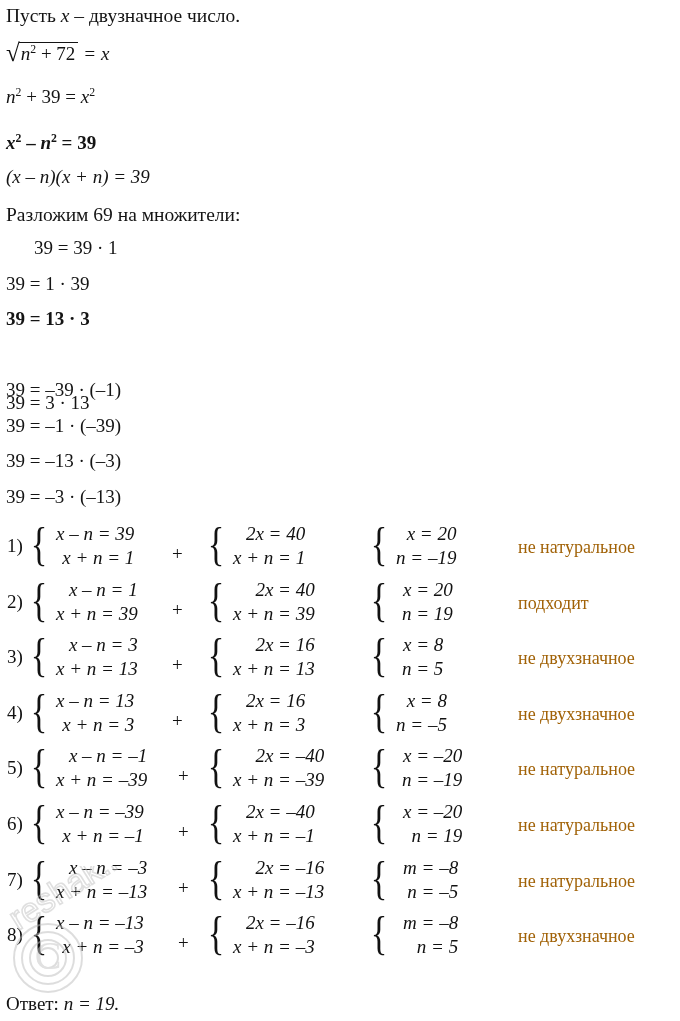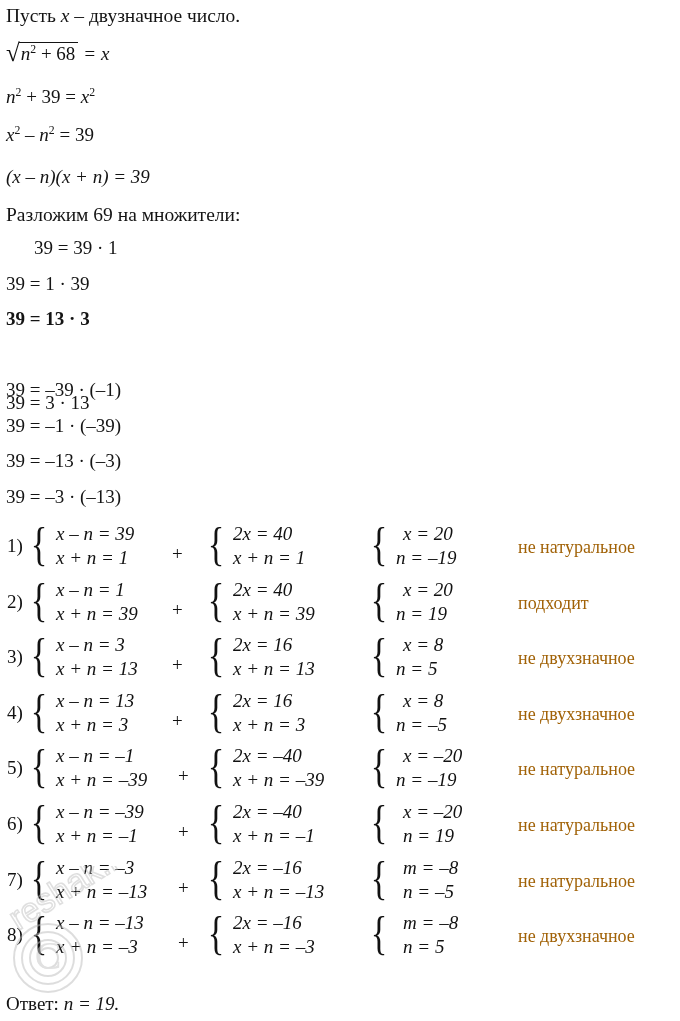--- a/index.html
+++ b/index.html
@@ -103,21 +103,21 @@
   }
   .eqs {
     display: flex;
     flex-direction: column;
     justify-content: center;
     font-size: 19px;
     line-height: 24px;
     white-space: nowrap;
     padding-left: 2px;
   }
-  .eqs .eq { padding: 0 3px; }
+  .eqs .eq { padding: 0 3px; text-align: right; }
   .eqs .eq.ind { padding-left: 10px; }
 
   .plus {
     position: absolute;
     font-size: 19px;
     top: 23px;
   }
 
   .comment {
     position: absolute;
@@ -144,29 +144,29 @@
 <body>
 
 <div class="page">
 
   <div class="line heading" style="left:6px; top:6px;text-align:right;">
     <span>Пусть </span><span class="it">x</span><span> – двузначное число.</span>
   </div>
 
   <div class="sqrt-line">
     <span class="radical">√</span>
-      <span class="radicand"><span class="it">n</span><span class="supn">2</span><span> + 68</span></span>
+      <span class="radicand"><span class="it">n</span><span class="supn">2</span><span> + 72</span></span>
       <span class="sqrt-rest it">= x</span>
   </div>
 
   <div class="line" style="left:6px; top:87px;">
     <span class="it">n</span><span class="supn">2</span><span> + 39 = </span><span class="it">x</span><span class="supn">2</span>
   </div>
 
-  <div class="line" style="left:6px; top:125px;">
+  <div class="line" style="left:6px; top:133px;font-weight:bold;">
     <span class="it">x</span><span class="supn">2</span><span> – </span><span class="it">n</span><span class="supn">2</span><span> = 39</span>
   </div>
 
   <div class="line it" style="left:6px; top:167px;">(x – n)(x + n) = 39</div>
 
   <div class="line heading" style="left:6px; top:205px;">Разложим 69 на множители:</div>
 
   <div id="factor-list">
       <div class="line" style="left: 6px; top: 238px; margin-left: 28px;">39 = 39 · 1</div>
       <div class="line" style="left: 6px; top: 273.5px;">39 = 1 · 39</div>

